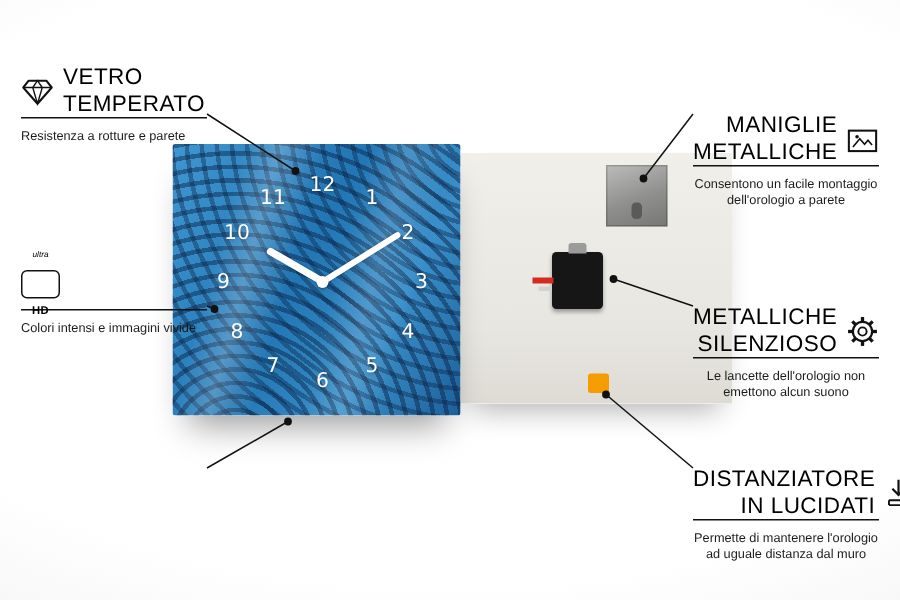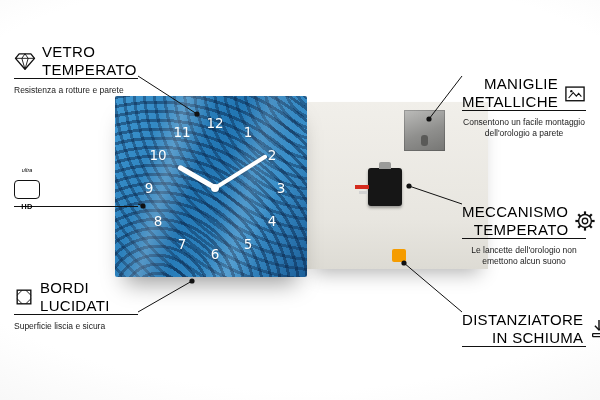--- a/index.html
+++ b/index.html
@@ -124,52 +124,41 @@
 
   <div class="callout left" style="top:174px">
     <div class="c-head">
       <span class="icon">
         <span class="uhd">
           <i>ultra</i>
           <b>HD</b>
         </span>
       </span>
     </div>
+    <div class="c-desc">Colori intensi e immagini vivide</div>
   </div>
 
-  <div class="callout left" style="top:282px">
-    <div class="c-head">
-      <span class="icon">
-        <svg width="20" height="20" viewBox="0 0 22 22">
-          <rect x="3.5" y="3.5" width="15" height="15" fill="none" stroke="#111" stroke-width="1.5"></rect>
-          <path d="M3.5 9 L9 3.5 M13 3.5 L18.5 9 M3.5 13 L9 18.5 M13 18.5 L18.5 13" stroke="#111" stroke-width="1" fill="none"></path>
-        </svg>
-      </span>
-      <span class="c-title">BORDI LUCIDATI</span>
-    </div>
-    <div class="c-desc">Superficie liscia e sicura</div>
-  </div>
 
   <div class="callout right" style="top:46px">
     <div class="c-head">
       <span class="c-title">MANIGLIE METALLICHE</span>
       <span class="icon">
         <svg width="22" height="20" viewBox="0 0 24 22">
           <rect x="2" y="4.5" width="20" height="15" fill="none" stroke="#111" stroke-width="1.5"></rect>
           <path d="M5 16.5 L10 10.5 L13.5 14.5 L16 11.5 L19 15" fill="none" stroke="#111" stroke-width="1.2"></path>
           <circle cx="8" cy="9" r="1.3" fill="#111"></circle>
         </svg>
       </span>
     </div>
     <div class="c-desc">Consentono un facile montaggio dell'orologio a parete</div>
   </div>
 
   <div class="callout right" style="top:174px">
     <div class="c-head">
-      <span class="c-title">MECCANISMO TEMPERATO</span>
+      <span class="c-title">METALLICHE SILENZIOSO</span>
       <span class="icon">
         <svg width="22" height="22" viewBox="0 0 24 24">
           <g stroke="#111" stroke-width="2.4">
             <line x1="12" y1="1.5" x2="12" y2="5"></line>
               <line x1="12" y1="19" x2="12" y2="22.5"></line>
             <line x1="1.5" y1="12" x2="5" y2="12"></line>
               <line x1="19" y1="12" x2="22.5" y2="12"></line>
             <line x1="4.6" y1="4.6" x2="7" y2="7"></line>
               <line x1="17" y1="17" x2="19.4" y2="19.4"></line>
             <line x1="19.4" y1="4.6" x2="17" y2="7"></line>
@@ -178,24 +167,25 @@
           <circle cx="12" cy="12" r="7" fill="none" stroke="#111" stroke-width="1.6"></circle>
           <circle cx="12" cy="12" r="3" fill="none" stroke="#111" stroke-width="1.4"></circle>
         </svg>
       </span>
     </div>
     <div class="c-desc">Le lancette dell'orologio non emettono alcun suono</div>
   </div>
 
   <div class="callout right" style="top:282px">
     <div class="c-head">
-      <span class="c-title">DISTANZIATORE IN SCHIUMA</span>
+      <span class="c-title">DISTANZIATORE IN LUCIDATI</span>
       <span class="icon">
         <svg width="20" height="22" viewBox="0 0 22 24">
           <path d="M11 2 V12" stroke="#111" stroke-width="1.6" fill="none"></path>
           <path d="M6.5 8.5 L11 13 L15.5 8.5" fill="none" stroke="#111" stroke-width="1.6"></path>
           <path d="M4 17 H18 M4 20.5 H18 M4 17 V20.5 M18 17 V20.5" stroke="#111" stroke-width="1.4" fill="none"></path>
         </svg>
       </span>
     </div>
+    <div class="c-desc">Permette di mantenere l'orologio ad uguale distanza dal muro</div>
   </div>
 
 </div>
 
 </body></html>

